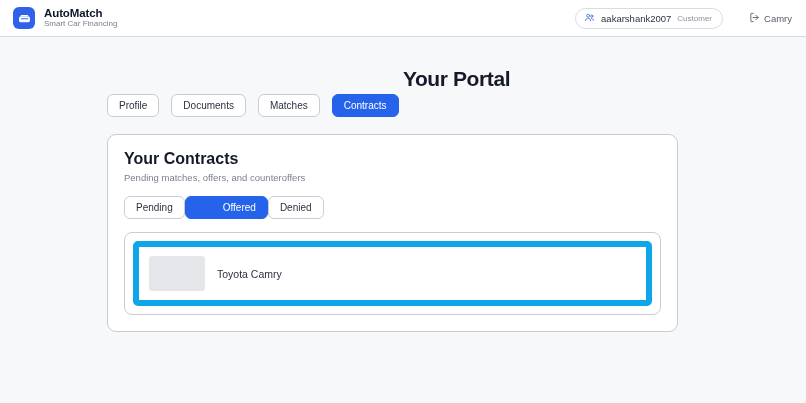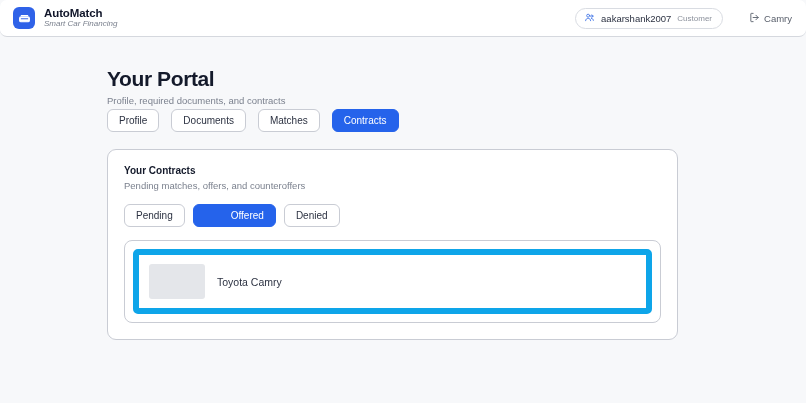--- a/index.html
+++ b/index.html
@@ -16,21 +16,20 @@
   }
 
   
   .topbar {
     height: 37px;
     background: #ffffff;
     border-bottom: 1px solid #d5d8de;
     display: flex;
     align-items: center;
     padding: 0 14px 0 13px;
-    border-radius: 7px;
   }
   .brand {
     display: flex;
     align-items: center;
     gap: 9px;
   }
   .brand-logo {
     width: 22px;
     height: 22px;
     border-radius: 6px;
@@ -44,21 +43,20 @@
   .brand-name {
     font-size: 11.5px;
     font-weight: bold;
     color: #11162a;
     letter-spacing: -0.1px;
   }
   .brand-tag {
     font-size: 8px;
     color: #7b818e;
     margin-top: 1px;
-    font-style: italic;
   }
 
   .topbar-spacer { flex: 1; }
 
   .topbar-right {
     display: flex;
     align-items: center;
     gap: 26px;
   }
   .user-chip {
@@ -90,20 +88,21 @@
 
   
   .page {
     padding: 30px 0 0 107px;
   }
   .page-title {
     font-size: 21px;
     font-weight: bold;
     color: #141a2b;
     letter-spacing: -0.4px;
+    text-align: center;
   }
   .page-sub {
     font-size: 9.5px;
     color: #7b818e;
     margin-top: 4px;
   }
 
   
   .tabs {
     display: flex;
@@ -131,33 +130,32 @@
   
   .card {
     margin-top: 17px;
     width: 571px;
     border: 1px solid #c9ccd4;
     border-radius: 9px;
     background: #ffffff;
     padding: 15px 16px 16px 16px;
   }
   .card-title {
-    font-size: 10px;
+    font-size: 16px;
     font-weight: bold;
     color: #141a2b;
   }
   .card-sub {
     font-size: 9.5px;
     color: #7b818e;
     margin-top: 4px;
   }
 
   .filters {
     display: flex;
-    gap: 8px;
     margin-top: 13px;
   }
   .filter {
     border: 1px solid #c9ccd4;
     background: #ffffff;
     border-radius: 6px;
     padding: 0 11px;
     height: 23px;
     line-height: 21px;
     font-size: 10px;
@@ -252,21 +250,20 @@
       </span>
       <span>Camry</span>
     </div>
 
   </div>
 </div>
 
 <div class="page">
 
   <div class="page-title">Your Portal</div>
-  <div class="page-sub">Profile, required documents, and contracts</div>
 
   <div class="tabs">
     <button class="tab">Profile</button>
     <button class="tab">Documents</button>
     <button class="tab">Matches</button>
     <button class="tab active">Contracts</button>
   </div>
 
   <div class="card">
 

